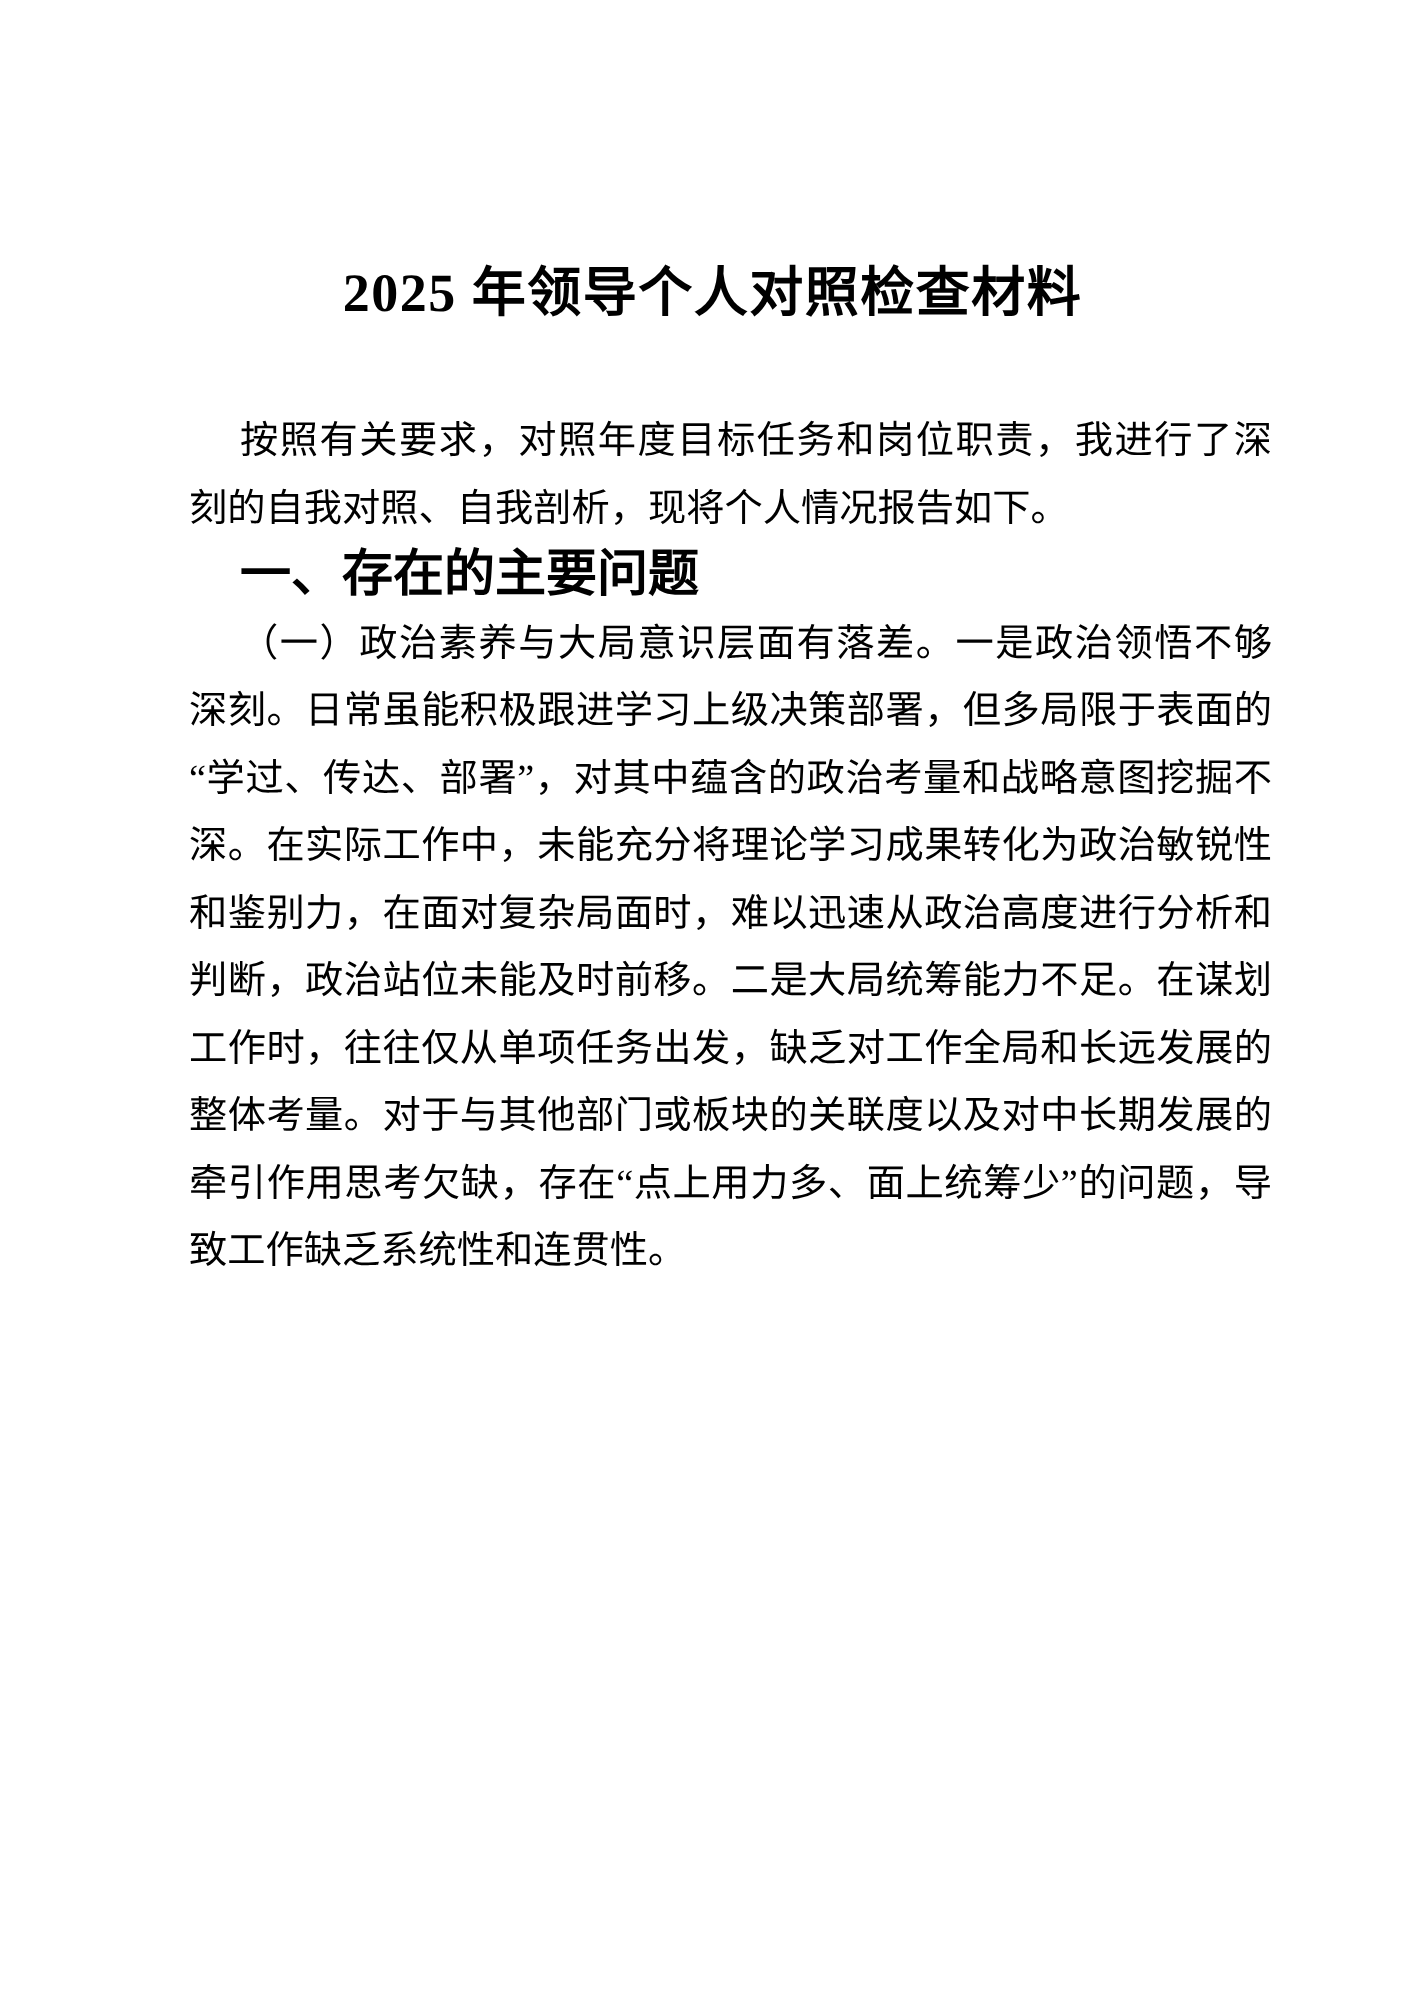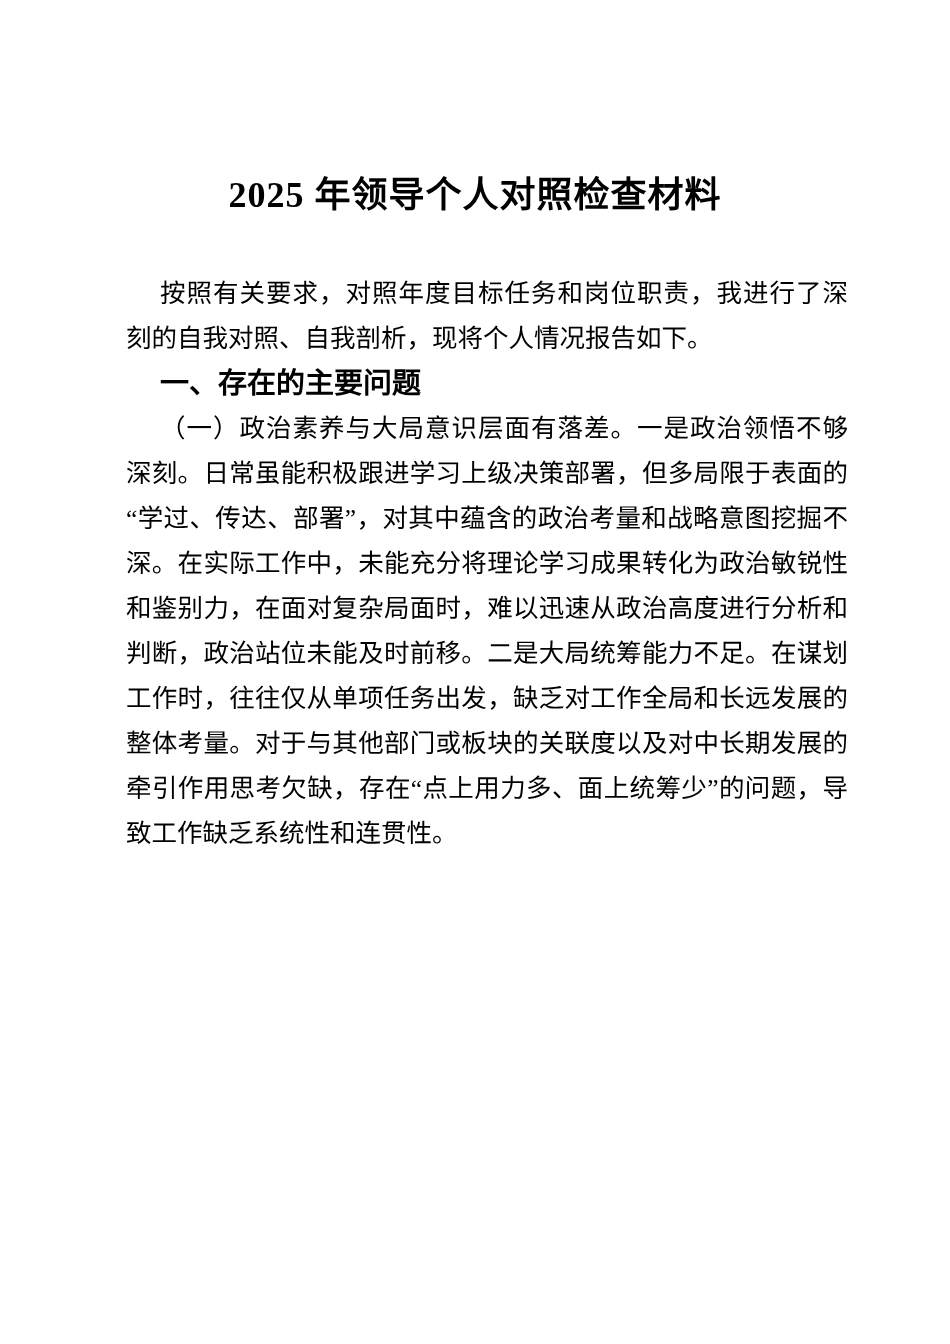--- a/index.html
+++ b/index.html
@@ -41,21 +41,21 @@
     overflow-wrap: break-word;
     color: #000000;
   }
   .doc-body p {
     margin: 0;
     text-indent: 34px;
   }
   .section-heading {
     font-family: "Liberation Sans", "DejaVu Sans", sans-serif;
     font-weight: bold;
-    font-size: 29px;
+    font-size: 34px;
     line-height: 45px;
   }
 </style>
 </head>
 <body>
 
 <div class="page">
   <h1 class="doc-title">2025 年领导个人对照检查材料</h1>
 
   <div class="doc-body">

